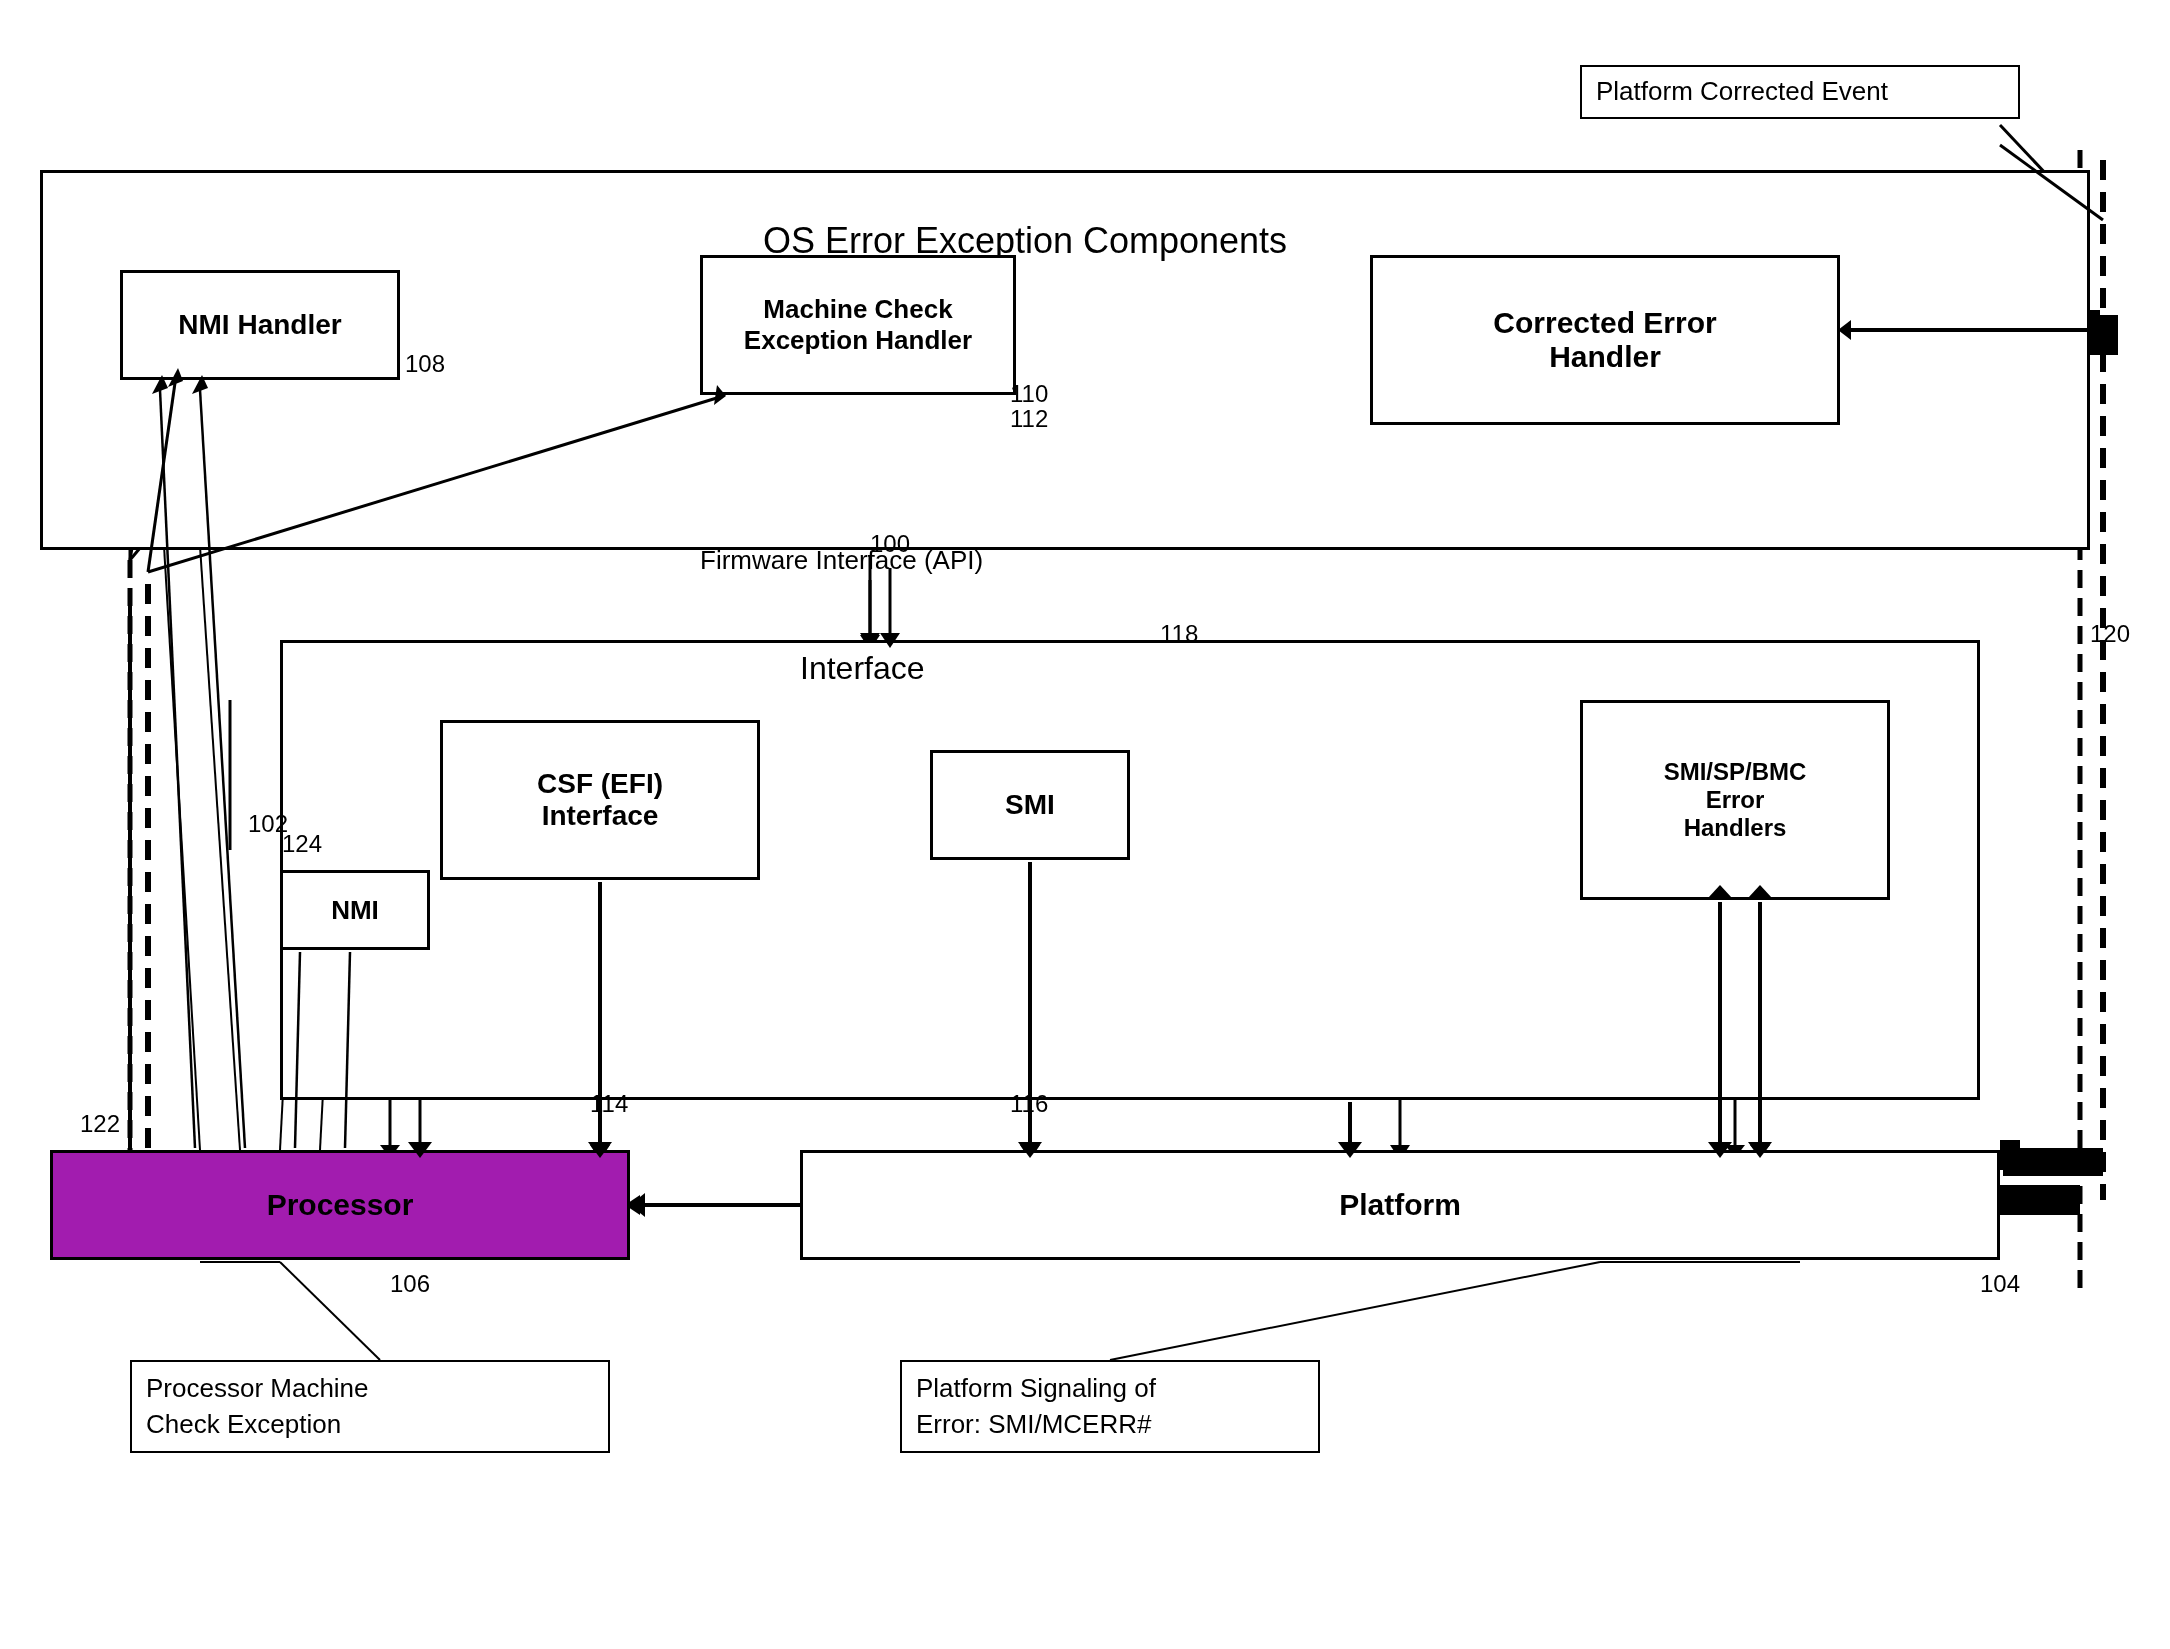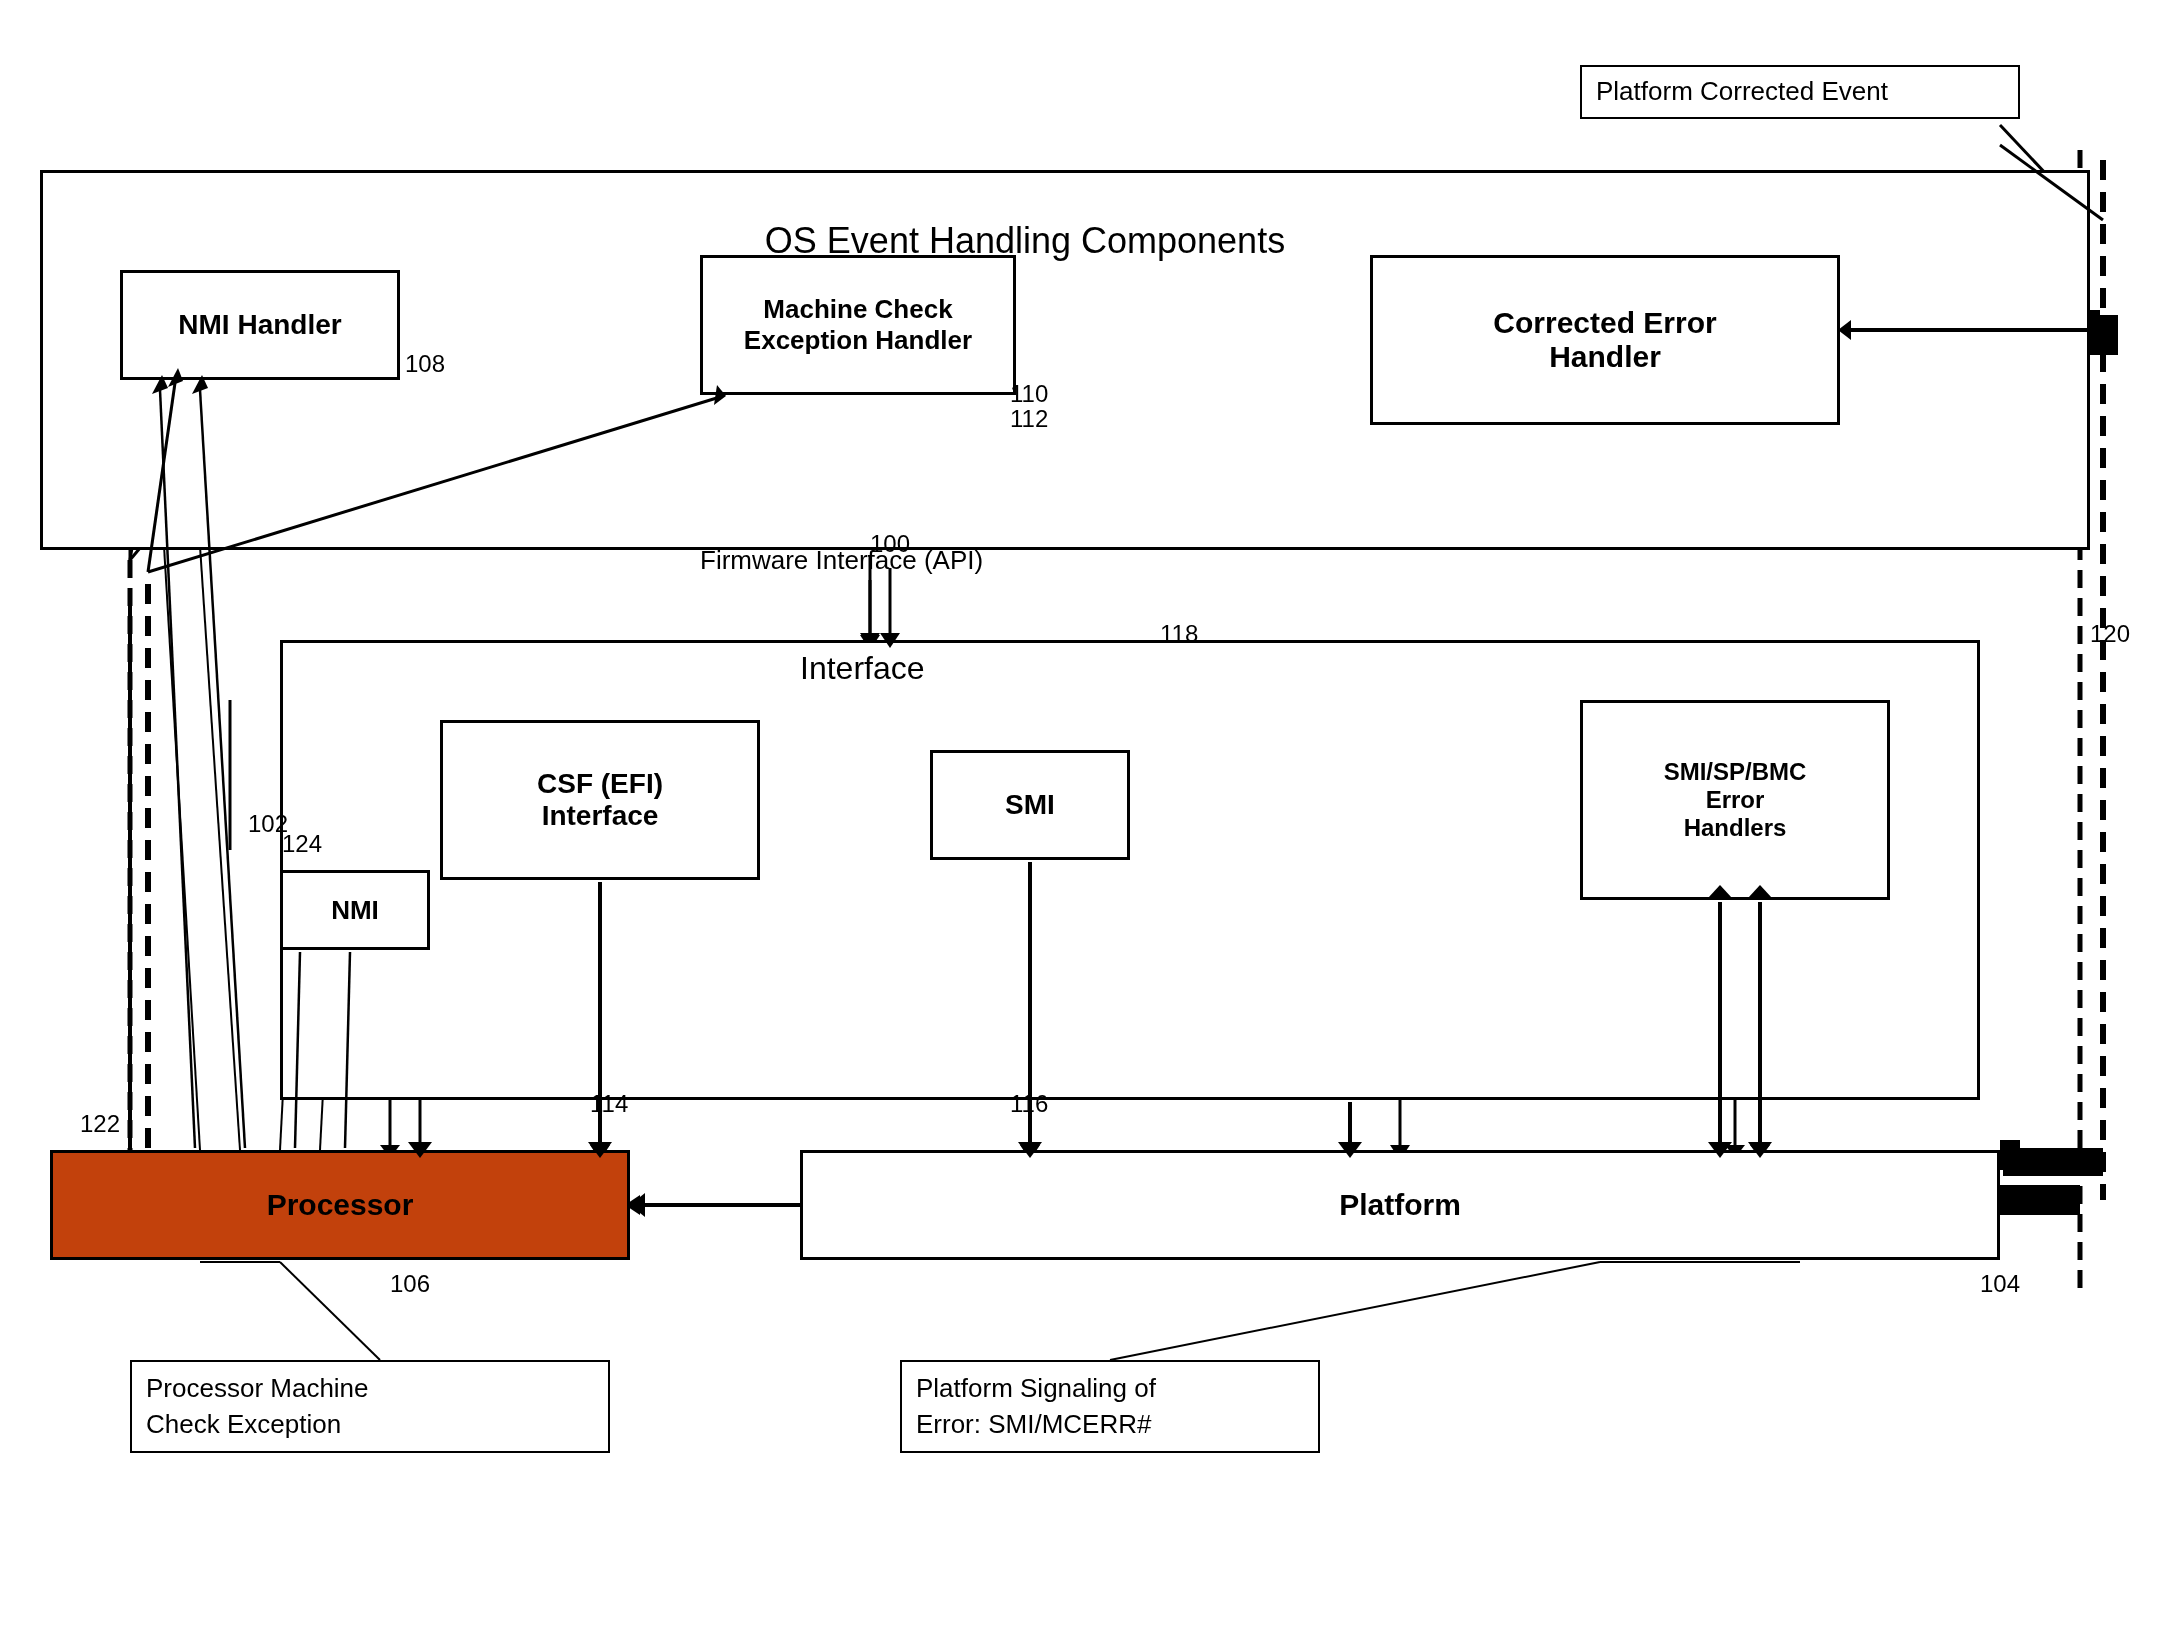--- a/index.html
+++ b/index.html
@@ -154,21 +154,21 @@
       font-size: 26px;
       font-weight: bold;
     }
     
     .processor-box {
       position: absolute;
       top: 1150px; left: 50px;
       width: 580px;
       height: 110px;
       border: 3px solid #000;
-      background: #c2410c;
+      background: #a21caf;
       display: flex;
       align-items: center;
       justify-content: center;
       font-size: 30px;
       font-weight: bold;
     }
     
     .platform-box {
       position: absolute;
       top: 1150px; left: 800px;
@@ -287,21 +287,21 @@
     <rect x="2080" y="310" width="20" height="30" fill="#000"></rect>
 
     <line x1="870" y1="555" x2="870" y2="638" stroke="#000" stroke-width="3"></line>
     <polygon points="860,633 880,633 870,648" fill="#000"></polygon>
 
     <rect x="2000" y="1185" width="80" height="30" fill="#000"></rect>
   </svg>
 
   <div class="os-box">
   </div>
-  <div class="os-box-label">OS Event Handling Components</div>
+  <div class="os-box-label">OS Error Exception Components</div>
 
   <div class="nmi-handler-box">NMI Handler</div>
 
   <div class="mce-handler-box">
     <span>Machine Check<br>Exception Handler</span>
   </div>
 
   <div class="ceh-box">
     <span>Corrected Error<br>Handler</span>
   </div>

